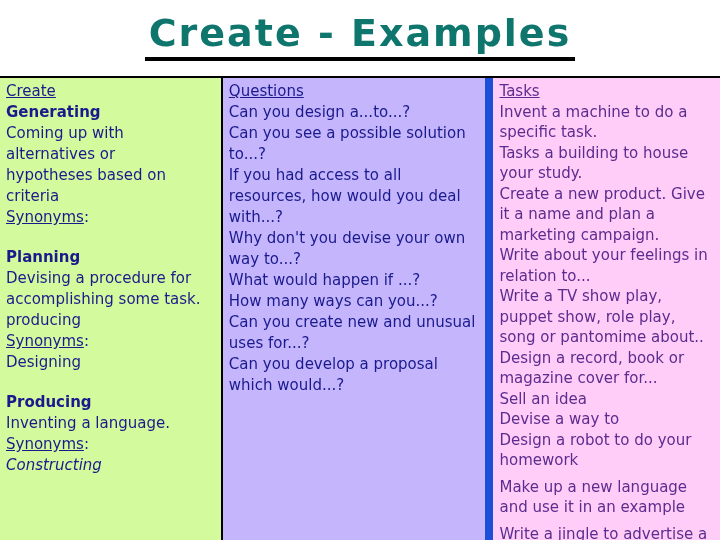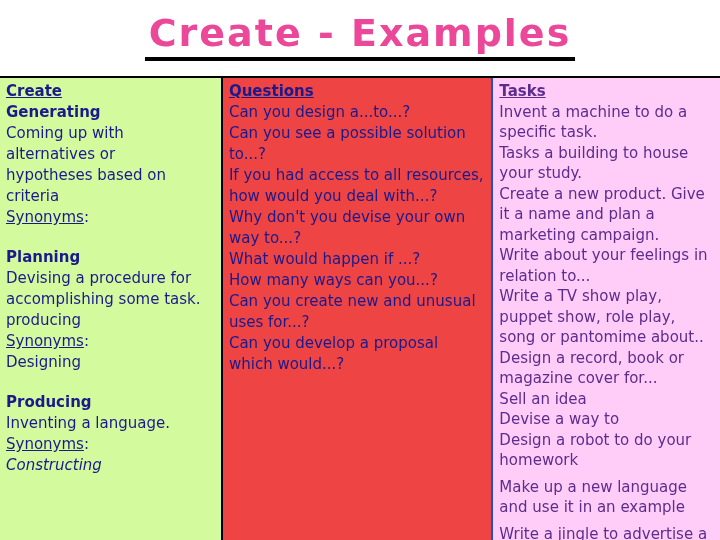--- a/index.html
+++ b/index.html
@@ -28,21 +28,21 @@
     top: 10px;
     width: 720px;
     height: 60px;
     text-align: center;
   }
   #slide-title {
     display: inline-block;
     font-family: "DejaVu Sans", sans-serif;
     font-size: 38px;
     font-weight: bold;
-    color: #ec4899;
+    color: #0f766e;
     letter-spacing: 2px;
     border-bottom: 4px solid #000000;
     padding: 0 4px 1px 4px;
     line-height: 46px;
     white-space: nowrap;
   }
 
   
   #table {
     position: absolute;
@@ -61,42 +61,42 @@
     overflow: hidden;
   }
   #col-create {
     width: 234px;
     background: #d4fa9e;
     border-right: 2px solid #000000;
     color: #1a1a8c;
   }
   #col-questions {
     width: 284px;
-    background: #ef4444;
-    border-right: 2px solid #1d4ed8;
+    background: #c4b5fd;
+    border-right: 8px solid #1d4ed8;
     color: #1a1a8c;
   }
   #col-tasks {
     width: 238px;
     background: #ffcdf8;
     color: #5b2d8e;
   }
 
   .line {
     font-family: "DejaVu Sans", sans-serif;
     font-size: 15px;
     line-height: 21px;
     white-space: normal;
   }
   #col-tasks .line {
     font-size: 15px;
     line-height: 20.5px;
   }
   .hdr {
-    font-weight: bold;
+    font-weight: normal;
     text-decoration: underline;
   }
   .bold {
     font-weight: bold;
   }
   .italic {
     font-style: italic;
   }
   .syn .w {
     text-decoration: underline;

